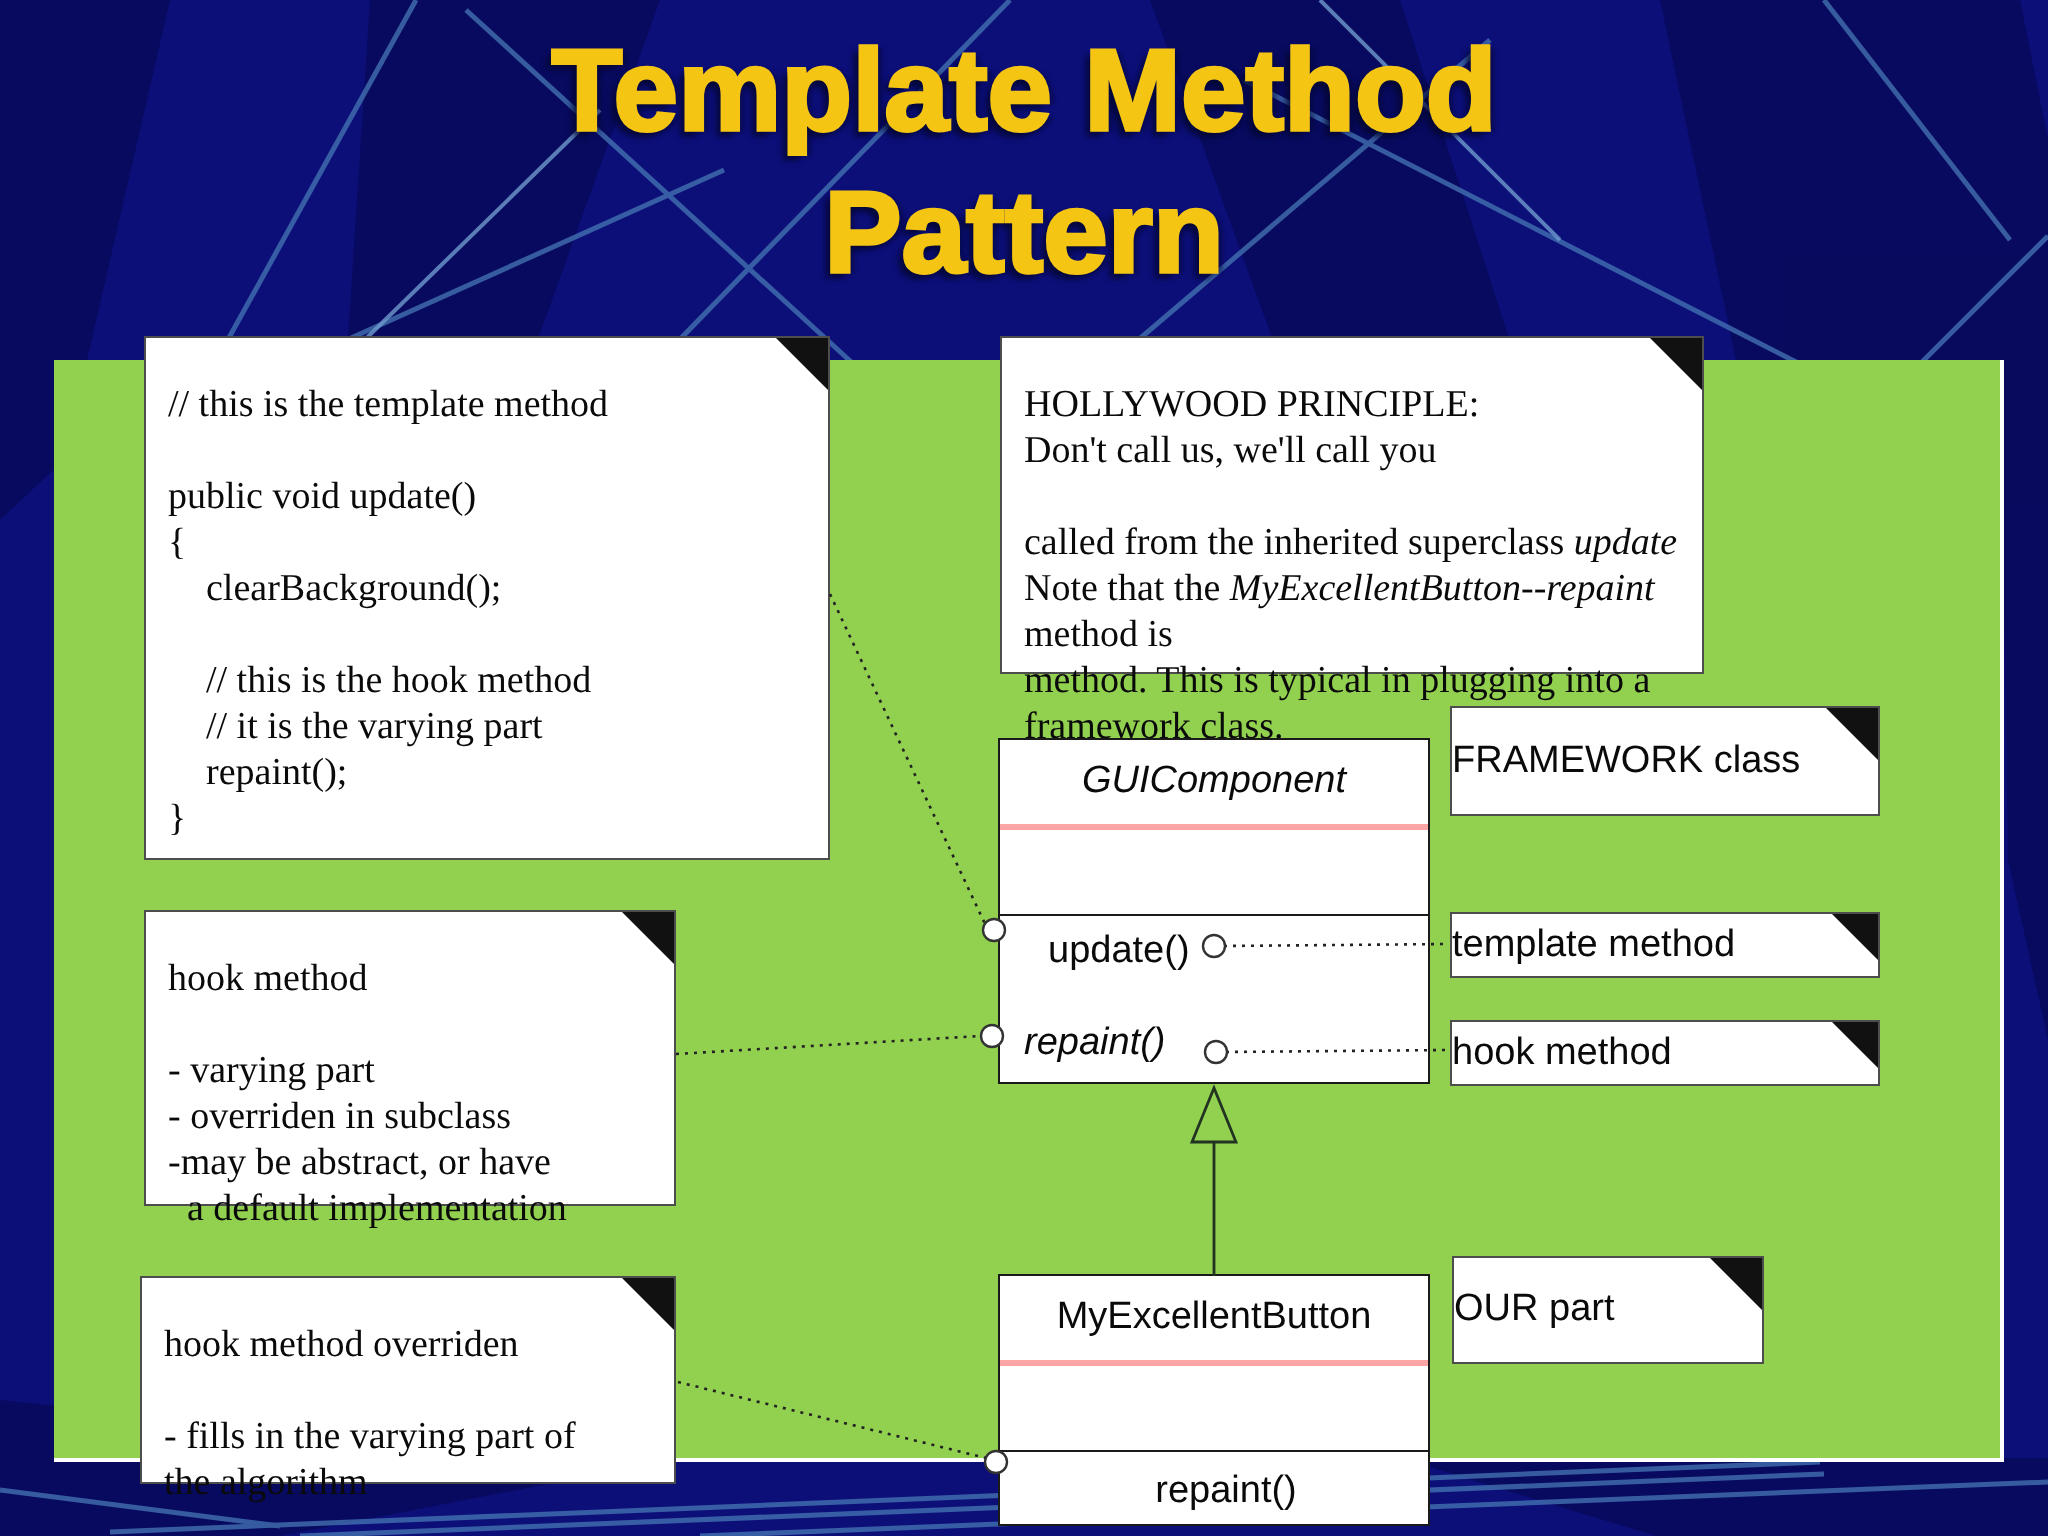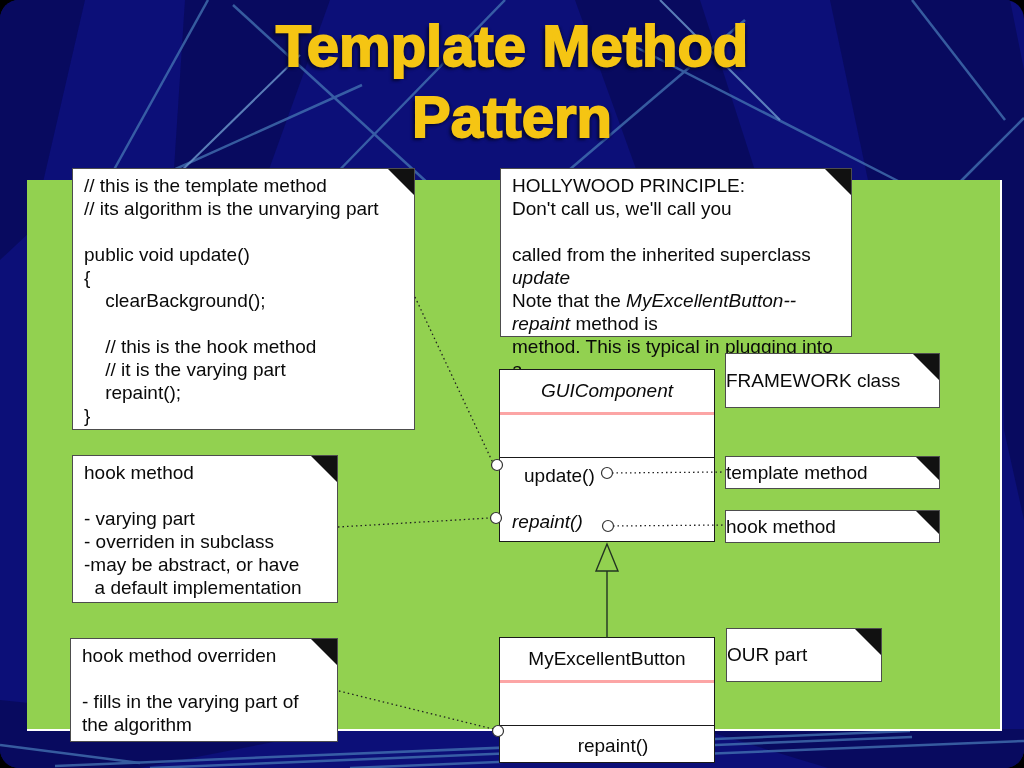--- a/index.html
+++ b/index.html
@@ -1,18 +1,18 @@
 <!DOCTYPE html>
 <html><head>
 <meta charset="utf-8">
 <style>
   html,body { margin:0; padding:0; background:#000; }
   .slide {
     position:relative; width:1024px; height:768px; overflow:hidden;
-    font-family:"Liberation Sans", sans-serif; color:#0a0a0a;border-radius:19px;
+    font-family:"Liberation Sans", sans-serif; color:#0a0a0a;
   }
   .bg { position:absolute; left:0; top:0; z-index:0; }
   .panel {
     position:absolute; left:27px; top:180px; width:975px; height:551px;
     background:#92d150; border-right:2px solid #fff; border-bottom:2px solid #fff;
     box-sizing:border-box; z-index:1;
   }
   .title {
     position:absolute; left:0; top:10px; width:100%; text-align:center; z-index:2;
     color:#f5c513; font-weight:bold; font-size:58px; line-height:71px;
@@ -21,21 +21,21 @@
   }
   .note, .lab {
     position:absolute; background:#fff; border:1px solid #4d4d4d; z-index:3;
     font-size:19px; box-sizing:border-box;
   }
   .fold {
     position:absolute; top:0; right:0; width:26px; height:26px; background:#111;
     clip-path:polygon(0 0, 100% 0, 100% 100%);
   }
   .fold.sm { width:23px; height:23px; }
-  .note-body { padding:5px 11px; }
+  .note-body { padding:22px 11px;font-family:Liberation Serif, serif; }
   .note-line { min-height:23px; line-height:23px; white-space:pre-wrap; }
   .lab { display:flex; align-items:center; }
   #note-code { left:72px; top:168px; width:343px; height:262px; }
   #note-hollywood { left:500px; top:168px; width:352px; height:169px; }
   #note-hook { left:72px; top:455px; width:266px; height:148px; }
   #note-hook-overridden { left:70px; top:638px; width:268px; height:104px; }
   #label-framework { left:725px; top:353px; width:215px; height:55px; }
   #label-template { left:725px; top:456px; width:215px; height:33px; }
   #label-hook { left:725px; top:510px; width:215px; height:33px; }
   #label-our { left:726px; top:628px; width:156px; height:54px; }
@@ -91,21 +91,20 @@
 
   <div class="title">
     <div>Template Method</div>
     <div>Pattern</div>
   </div>
 
   <div class="note" id="note-code">
     <span class="fold"></span>
     <div class="note-body">
         <div class="note-line">// this is the template method</div>
-        <div class="note-line">// its algorithm is the unvarying part</div>
         <div class="note-line">&nbsp;</div>
         <div class="note-line">public void update()</div>
         <div class="note-line">{</div>
         <div class="note-line">    clearBackground();</div>
         <div class="note-line">&nbsp;</div>
         <div class="note-line">    // this is the hook method</div>
         <div class="note-line">    // it is the varying part</div>
         <div class="note-line">    repaint();</div>
         <div class="note-line">}</div>
       </div>

